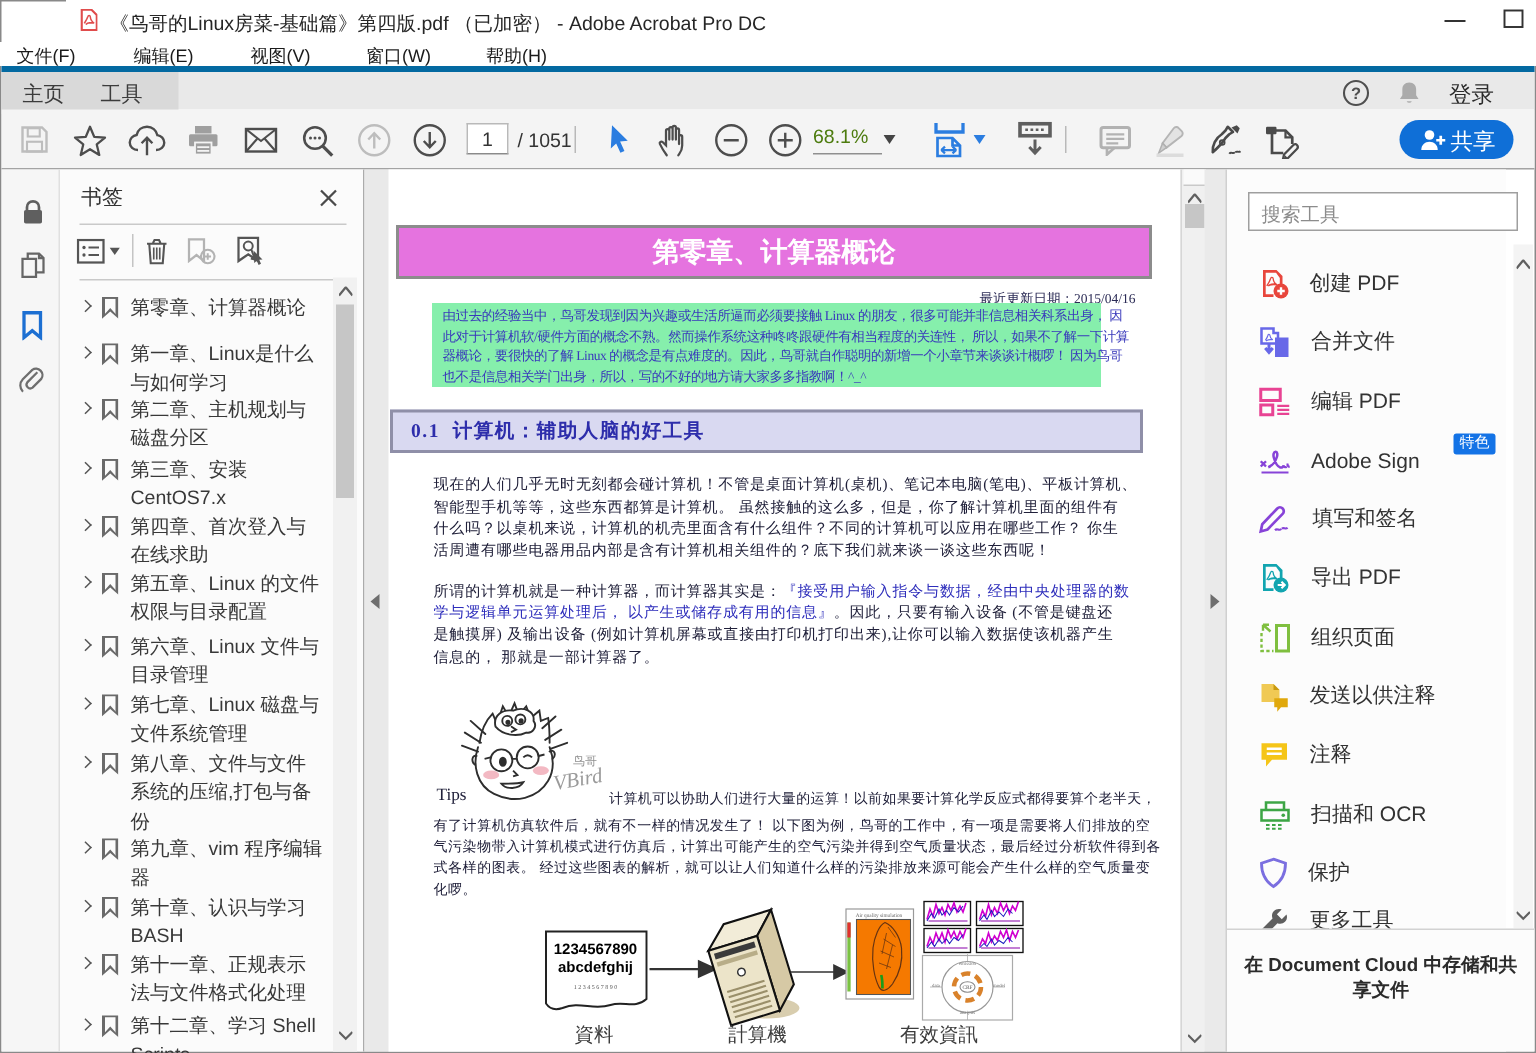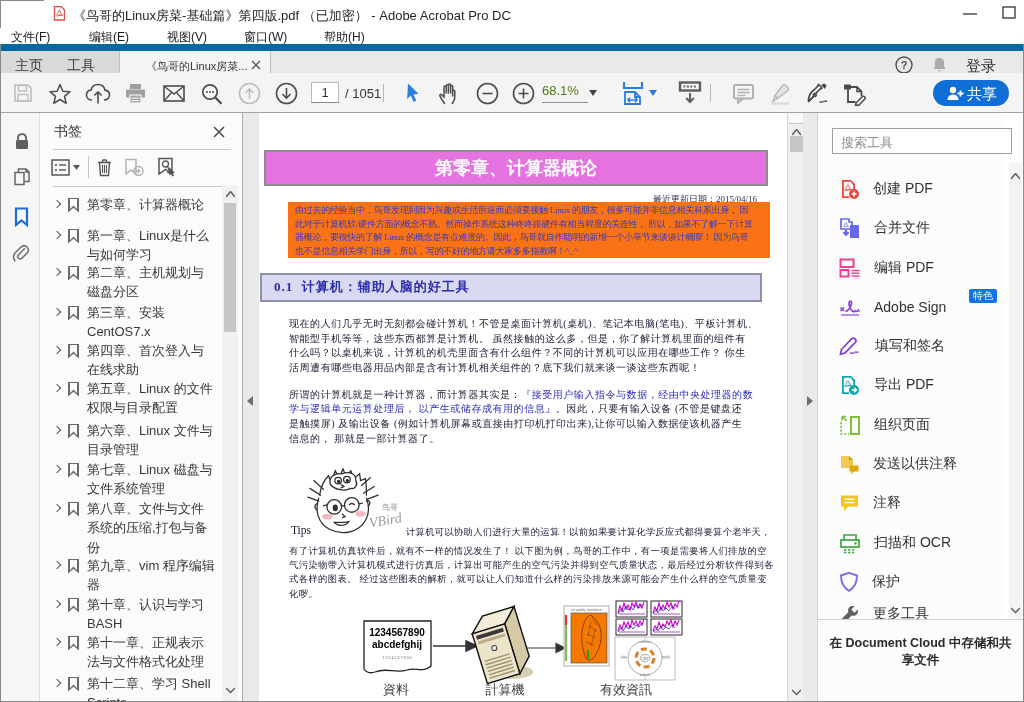--- a/index.html
+++ b/index.html
@@ -11,21 +11,21 @@
 
   
   #titlebar { left:0; top:0; width:1024px; height:28px; background:#ffffff;margin-left:44px; }
   #titlebar .title { position:absolute; left:29px; top:7px; font-size:13px; color:#262626; }
 
   
   #menubar { left:0; top:28px; width:1024px; height:16px; background:#ffffff; font-size:12px; color:#1a1a1a; }
   #menubar span { position:absolute; top:1px; }
 
   
-  #tabrow { left:1px; top:44px; width:1022px; height:29px; background:#e9e9e9; border-top:7px solid #0369a1; }
+  #tabrow { left:1px; top:44px; width:1022px; height:29px; background:#e9e9e9; border-top:4px solid #0369a1; }
   #tabrow .lseg { position:absolute; left:0; top:0; width:118px; height:28px; background:#d9d9d9; }
   #tabrow .tab { position:absolute; top:6px; font-size:14px; color:#3c3c3c; }
   #activetab { position:absolute; left:118px; top:0; width:152px; height:28px; background:#f5f5f5;
      border-left:1px solid #c0c0c0; border-right:1px solid #c0c0c0; font-size:13px; color:#333; }
 
   
   #toolbar { left:1px; top:73px; width:1022px; height:40px; background:#f4f4f4; border-bottom:1px solid #a3a3a3; }
   .ticon { position:absolute; top:9px; }
   .tsep { position:absolute; top:11px; width:1px; height:18px; background:#b9b9b9; }
 
@@ -86,26 +86,20 @@
     <span style="left:89px">编辑(E)</span>
     <span style="left:167px">视图(V)</span>
     <span style="left:244px">窗口(W)</span>
     <span style="left:324px">帮助(H)</span>
   </div>
 
   <div id="tabrow" class="abs">
     <div class="lseg"></div>
     <span class="tab" style="left:14px">主页</span>
     <span class="tab" style="left:66px">工具</span>
-    <div id="activetab">
-        <span style="position:absolute;left:26px;top:8px;width:112px;overflow:hidden;white-space:nowrap;font-size:11px">《鸟哥的Linux房菜...</span>
-      <svg style="position:absolute;right:9px;top:9px" width="10" height="10">
-          <path d="M1 1 L9 9 M9 1 L1 9" stroke="#5a5a5a" stroke-width="1.4"></path>
-        </svg>
-    </div>
     <svg class="abs" style="left:894px;top:5px" width="18" height="18">
         <circle cx="9" cy="9" r="8" fill="none" stroke="#4f4f4f" stroke-width="1.4"></circle>
         <text x="9" y="13" font-size="11" fill="#4f4f4f" text-anchor="middle" font-weight="bold">?</text>
       </svg>
     <svg class="abs" style="left:930px;top:5px" width="17" height="18" viewBox="0 0 17 18">
         <path d="M8.5 2 c-3 0-4.6 2-4.6 4.5 v4 l-1.6 2.5 h12.4 l-1.6 -2.5 v-4 c0-2.5-1.6-4.5-4.6-4.5z" fill="#ababab"></path>
         <path d="M6.8 14.5 a1.8 1.5 0 0 0 3.4 0z" fill="#ababab"></path>
       </svg>
     <span class="tab" style="left:965px;font-size:15px;color:#2b2b2b">登录</span>
   </div>
@@ -377,21 +371,21 @@
   </div>
 
   <div id="docpane" class="abs">
     <div id="page">
 
       <div class="abs" style="left:5px;top:37px;width:504px;height:36px;background:#e573df;border:2px solid #8c8c8c;
            color:#fff;font-weight:bold;font-size:18px;text-align:center;line-height:33px">第零章、计算器概论</div>
 
       <div class="pl" style="right:30px;top:80px;font-size:9px;color:#2b2b55">最近更新日期：2015/04/16</div>
 
-      <div class="abs" style="left:29px;top:89px;width:482px;height:56px;background:#f97316;color:#3939bb;
+      <div class="abs" style="left:29px;top:89px;width:446px;height:56px;background:#86efac;color:#3939bb;
            font-size:9px;letter-spacing:-0.28px;line-height:13.5px;padding:2px 0 0 7px;white-space:nowrap">由过去的经验当中，鸟哥发现到因为兴趣或生活所逼而必须要接触 Linux 的朋友，很多可能并非信息相关科系出身， 因<br>此对于计算机软/硬件方面的概念不熟。然而操作系统这种咚咚跟硬件有相当程度的关连性， 所以，如果不了解一下计算<br>器概论，要很快的了解 Linux 的概念是有点难度的。因此，鸟哥就自作聪明的新增一个小章节来谈谈计概啰！ 因为鸟哥<br>也不是信息相关学门出身，所以，写的不好的地方请大家多多指教啊！^_^</div>
 
       <div class="abs" style="left:1px;top:160px;width:502px;height:29px;background:#d9d9f1;border:2px solid #8f8fa8;
            color:#2d2dab;font-weight:bold;font-size:13px;letter-spacing:1px;line-height:23px;padding-left:12px">0.1&nbsp; 计算机：辅助人脑的好工具</div>
 
       <div class="abs" style="left:30px;top:204px;font-size:10px;letter-spacing:0.55px;line-height:14.7px;color:#20203a;white-space:nowrap">现在的人们几乎无时无刻都会碰计算机！不管是桌面计算机(桌机)、笔记本电脑(笔电)、平板计算机、<br>智能型手机等等，这些东西都算是计算机。 虽然接触的这么多，但是，你了解计算机里面的组件有<br>什么吗？以桌机来说，计算机的机壳里面含有什么组件？不同的计算机可以应用在哪些工作？ 你生<br>活周遭有哪些电器用品内部是含有计算机相关组件的？底下我们就来谈一谈这些东西呢！</div>
 
       <div class="abs" style="left:30px;top:274.5px;font-size:10px;letter-spacing:0.55px;line-height:14.7px;color:#20203a;white-space:nowrap">所谓的计算机就是一种计算器，而计算器其实是：<span style="color:#2d2dbb">『接受用户输入指令与数据，经由中央处理器的数</span><br><span style="color:#2d2dbb">学与逻辑单元运算处理后， 以产生或储存成有用的信息』</span>。因此，只要有输入设备 (不管是键盘还<br>是触摸屏) 及输出设备 (例如计算机屏幕或直接由打印机打印出来),让你可以输入数据使该机器产生<br>信息的， 那就是一部计算器了。</div>
 
       <svg class="abs" style="left:47px;top:352px" width="76" height="76" viewBox="0 0 78 78">

